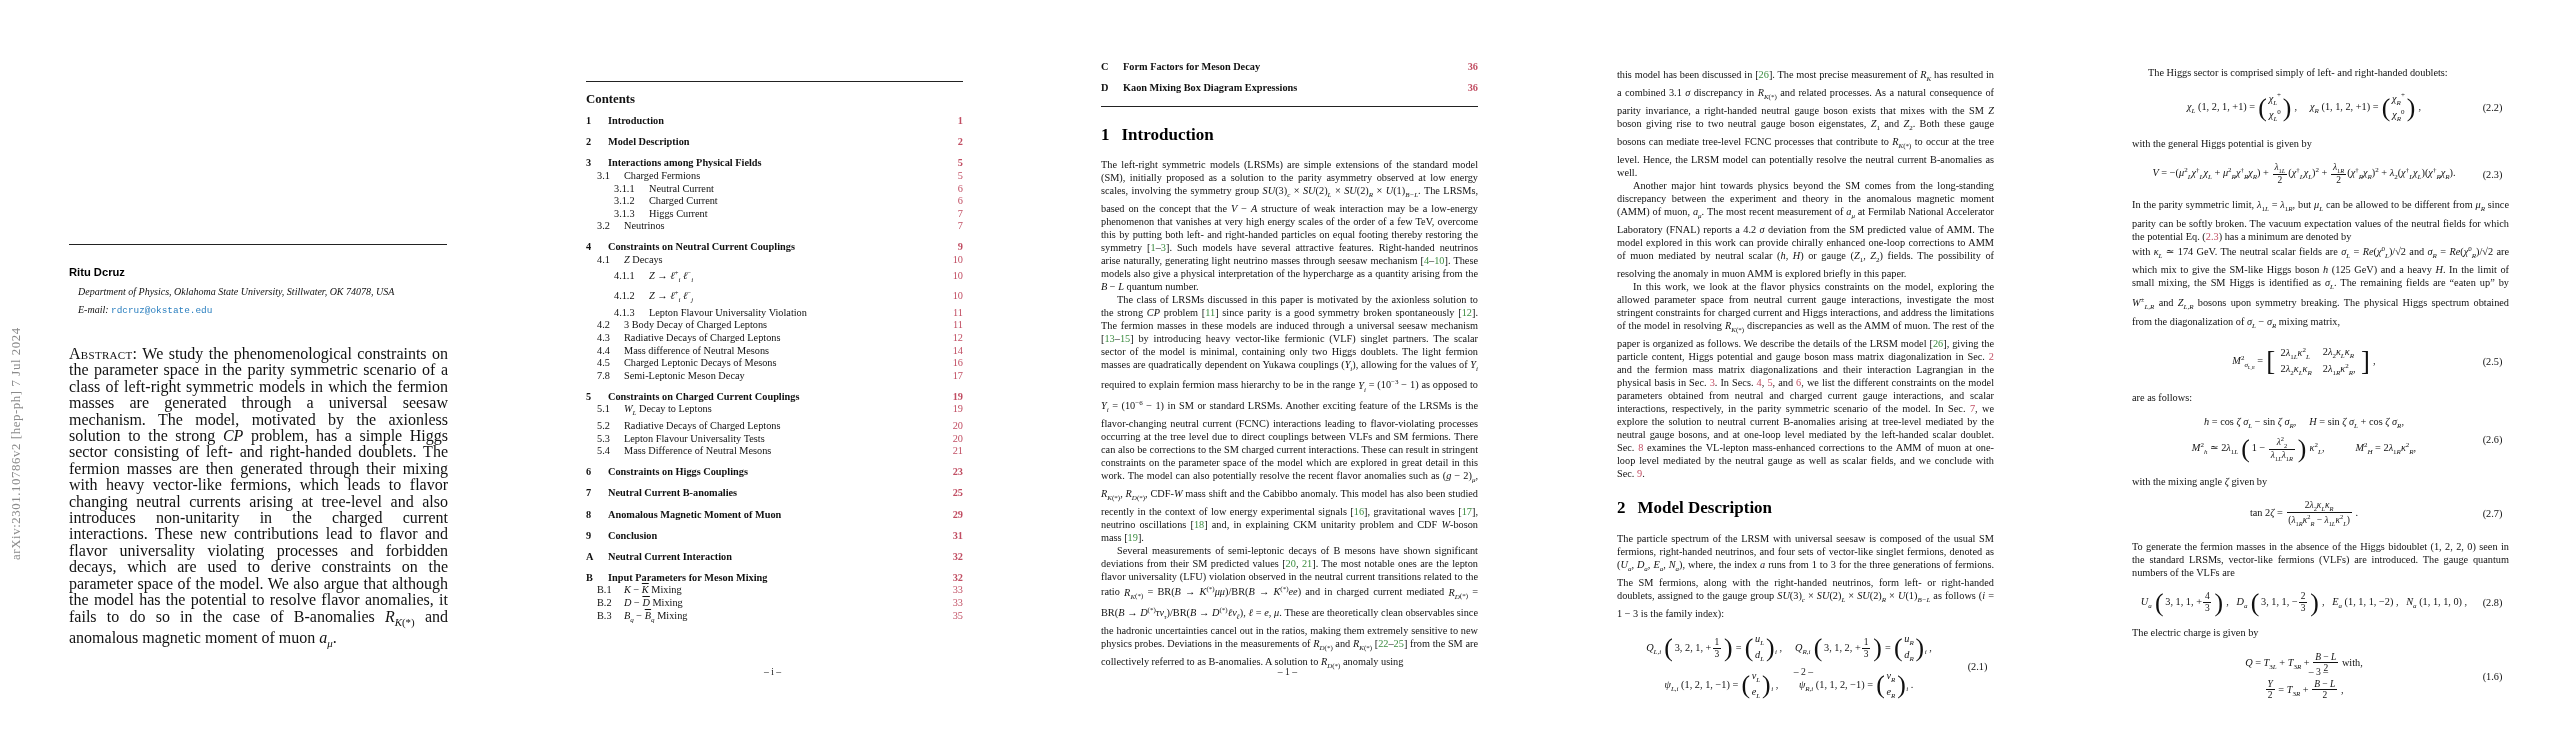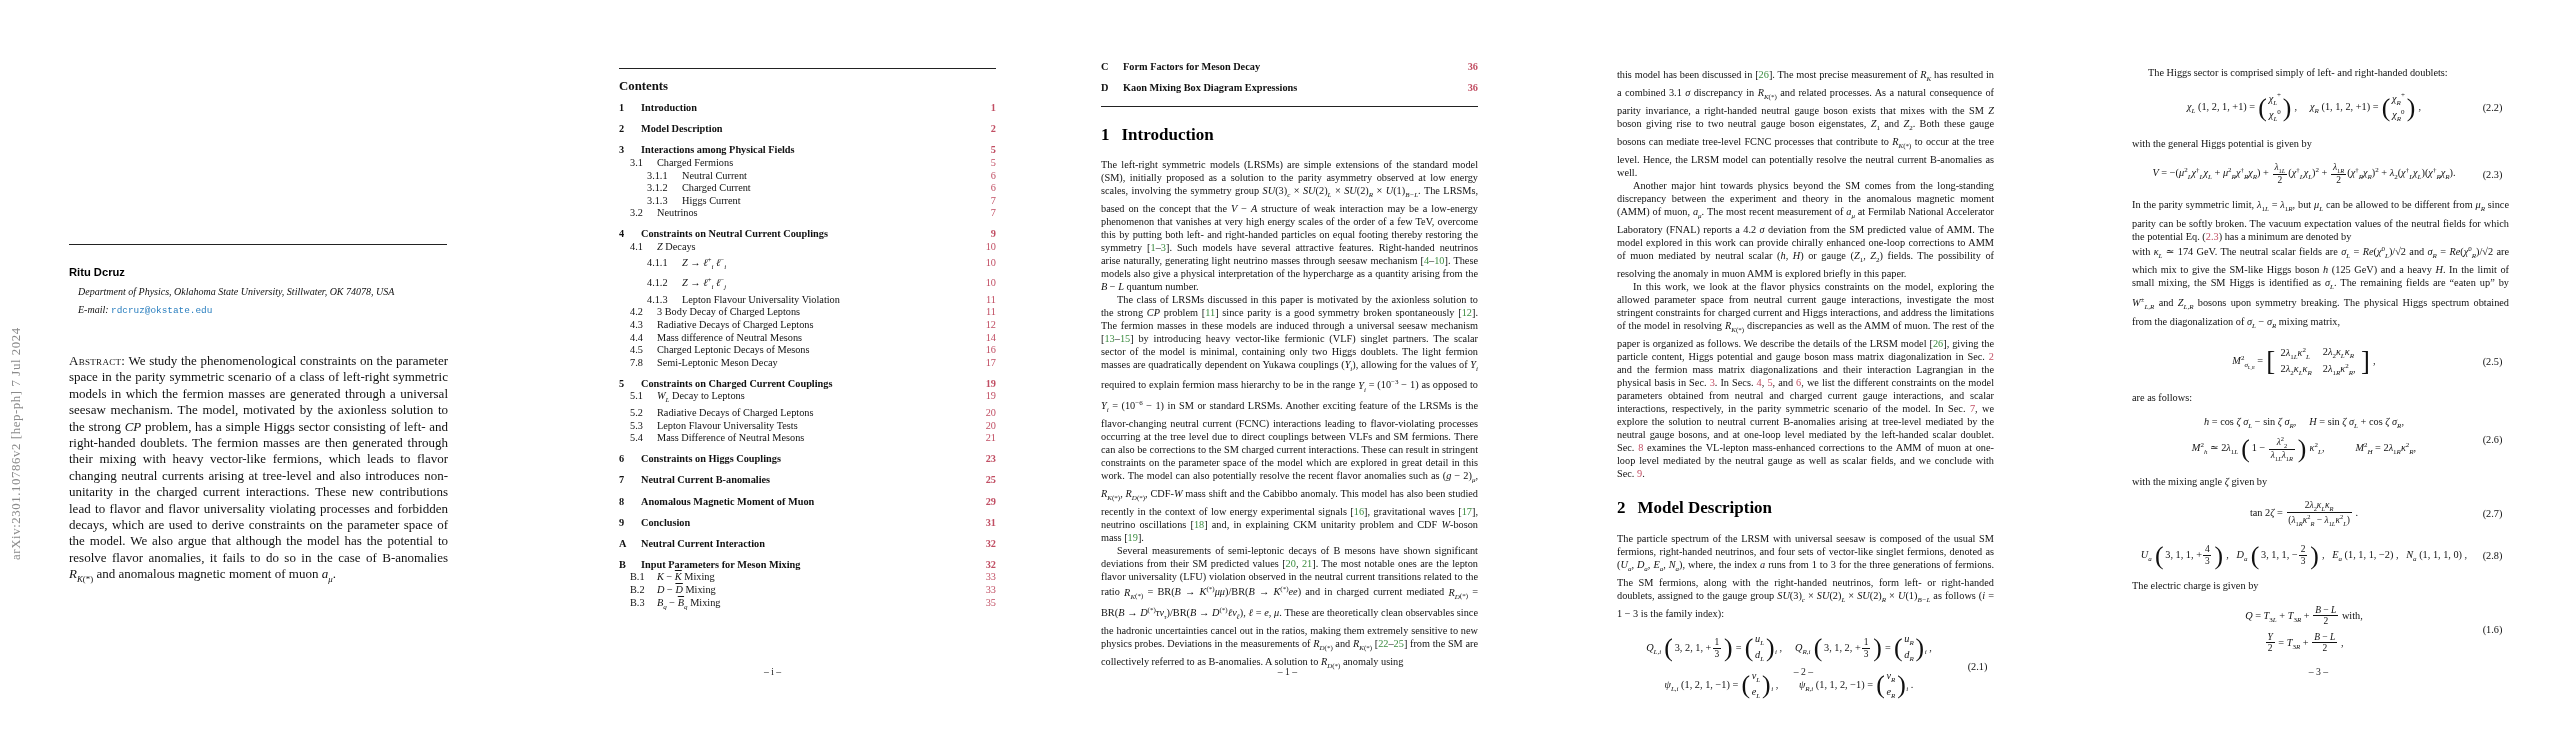--- a/index.html
+++ b/index.html
@@ -12,27 +12,27 @@
   .stamp{position:absolute;left:8.5px;top:232px;height:328px;writing-mode:vertical-rl;
          transform:rotate(180deg);font-size:12.8px;letter-spacing:0.6px;color:#8a8a8a;white-space:nowrap;}
   .title{position:absolute;left:69px;top:180px;width:384px;font-size:15.5px;line-height:22.5px;color:#000;}
   .title-rule{position:absolute;left:69px;top:244px;width:378px;border-top:1px solid #222;}
   .author{position:absolute;left:69px;top:266px;font-family:"Liberation Sans",sans-serif;
           font-weight:bold;font-size:11.2px;color:#000;}
   .affil{position:absolute;left:78px;top:286px;font-style:italic;font-size:10px;}
   .emailrow{position:absolute;left:78px;top:304px;font-size:10px;}
   .email-label{font-style:italic;}
   .email-addr{font-family:"Liberation Mono","DejaVu Sans Mono",monospace;color:#2a7fbf;font-size:9.4px;}
-  .abstract{position:absolute;left:69px;top:340px;width:379px;text-align:justify;
-            font-size:13px;line-height:16.4px;}
+  .abstract{position:absolute;left:69px;top:330px;width:379px;text-align:justify;
+            font-size:16px;line-height:16.4px;}
   .abs-label{font-variant:small-caps;letter-spacing:0.3px;}
 
   
   .content{position:absolute;left:71px;width:377px;}
-  #contentB{top:68px;margin-left:33px;} #contentC{top:61px;} #contentD{top:68px;} #contentE{top:66px;}
+  #contentB{top:81px;} #contentC{top:61px;} #contentD{top:68px;} #contentE{top:66px;}
   .hrule{border-top:1px solid #222;margin:11px 0 0 0;}
   .para{margin:0;text-align:justify;font-size:10.3px;line-height:13px;}
   .para.ind{text-indent:16px;}
   .sec-heading{font-weight:bold;font-size:17px;margin:18px 0 13.4px 0;color:#000;}
   .sec-heading .snum{margin-right:12px;}
   .toc-heading{font-weight:bold;font-size:12.8px;margin:9.7px 0 3.6px 0;}
 
   
   .toc-row{display:flex;align-items:baseline;font-size:10.3px;line-height:12.6px;}
   .toc-row.bold{font-weight:bold;margin-top:8.5px;}
@@ -395,20 +395,21 @@
         <p class="para">with the mixing angle <i>ζ</i> given by</p>
         <div class="eq">
           <div class="eqbody">
             <div class="eqline">tan 2<i>ζ</i> = <span class="frac">
                 <span class="ftop">2<i>λ</i><sub>2</sub><i>κ<sub>L</sub>κ<sub>R</sub></i></span>
                 <span class="fbot">(<i>λ</i><sub>1<i>R</i></sub><i>κ</i><sup>2</sup><sub><i>R</i></sub> − <i>λ</i><sub>1<i>L</i></sub><i>κ</i><sup>2</sup><sub><i>L</i></sub>)</span>
               </span> .</div>
           </div>
           <span class="eqnum">(2.7)</span>
         </div>
+        <p class="para">To generate the fermion masses in the absence of the Higgs bidoublet (1, 2, 2, 0) seen in the standard LRSMs, vector-like fermions (VLFs) are introduced. The gauge quantum numbers of the VLFs are</p>
         <div class="eq">
           <div class="eqbody">
             <div class="eqline"><i>U<sub>a</sub></i> <span class="vec">
                 <span class="col">
                   <span>3, 1, 1, +<span class="frac">
                       <span class="ftop">4</span>
                       <span class="fbot">3</span>
                     </span></span>
                 </span>
               </span> ,  <i>D<sub>a</sub></i> <span class="vec">

